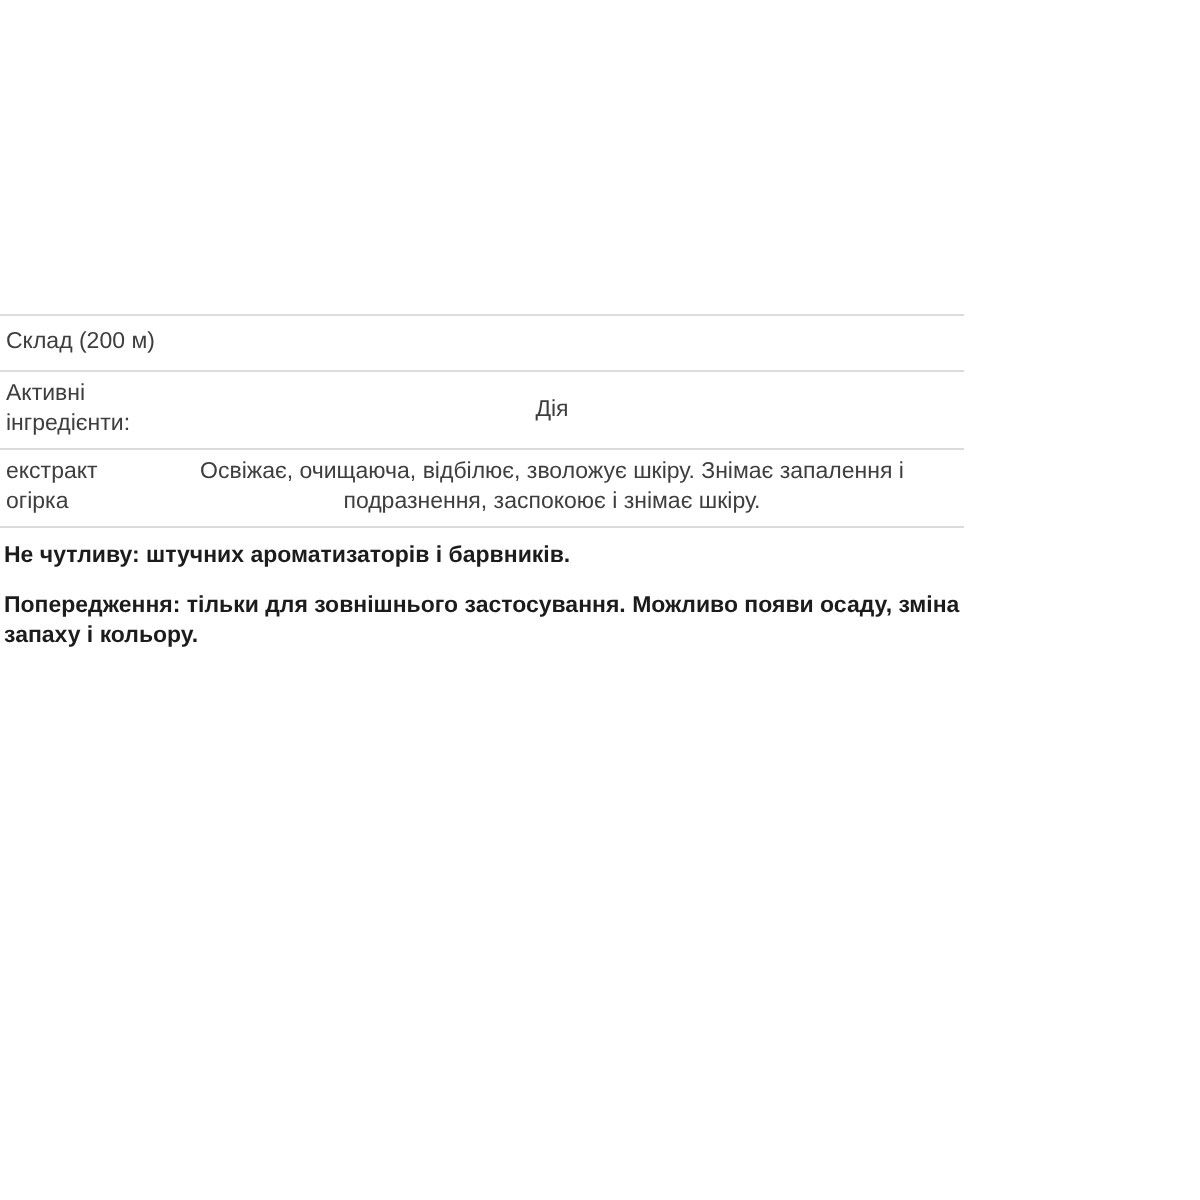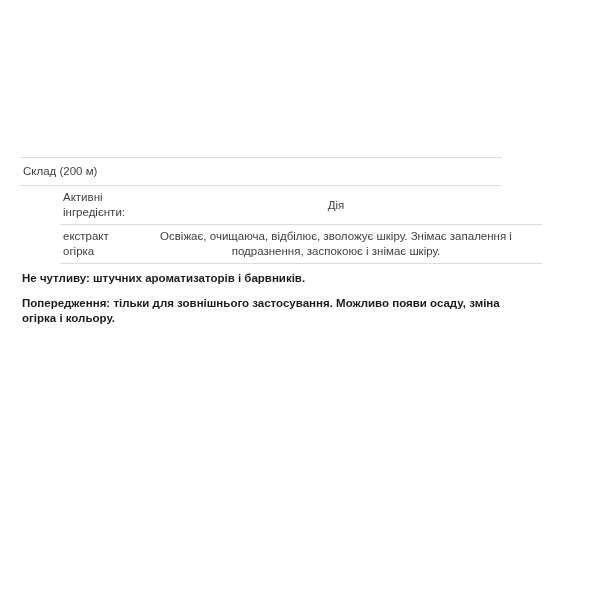--- a/index.html
+++ b/index.html
@@ -9,39 +9,38 @@
   body {
     width: 600px;
     height: 600px;
     background: #ffffff;
     position: relative;
     overflow: hidden;
     font-family: "Liberation Sans", sans-serif;
   }
   .content {
     position: absolute;
-    left: 20px;
+    left: 0;
     top: 157px;
     width: 482px;
   }
   .comp-table {
     border-top: 1px solid #dcdcdc;
   }
   .thead {
     padding: 6px 3px 6px 3px;
     border-bottom: 1px solid #dcdcdc;
     font-size: 11.5px;
     line-height: 15px;
     color: #3e3e3e;
   }
   .tbl {
     display: table;
     width: 100%;
     border-collapse: collapse;
-    margin-left: 40px;
   }
   .trow {
     display: table-row;
   }
   .cell {
     display: table-cell;
     vertical-align: middle;
     border-bottom: 1px solid #dcdcdc;
     padding: 4px 0;
     font-size: 11.5px;
@@ -92,16 +91,16 @@
         <div class="cell value">Освіжає, очищаюча, відбілює, зволожує шкіру. Знімає запалення і подразнення, заспокоює і знімає шкіру.</div>
       </div>
 
 
 
     </div>
   </div>
 
   <div class="notes">
     <p class="note">Не чутливу: штучних ароматизаторів і барвників.</p>
-    <p class="note">Попередження: тільки для зовнішнього застосування. Можливо появи осаду, зміна огірка і кольору.</p>
+    <p class="note">Попередження: тільки для зовнішнього застосування. Можливо появи осаду, зміна запаху і кольору.</p>
   </div>
 
 </div>
 
 </body></html>

